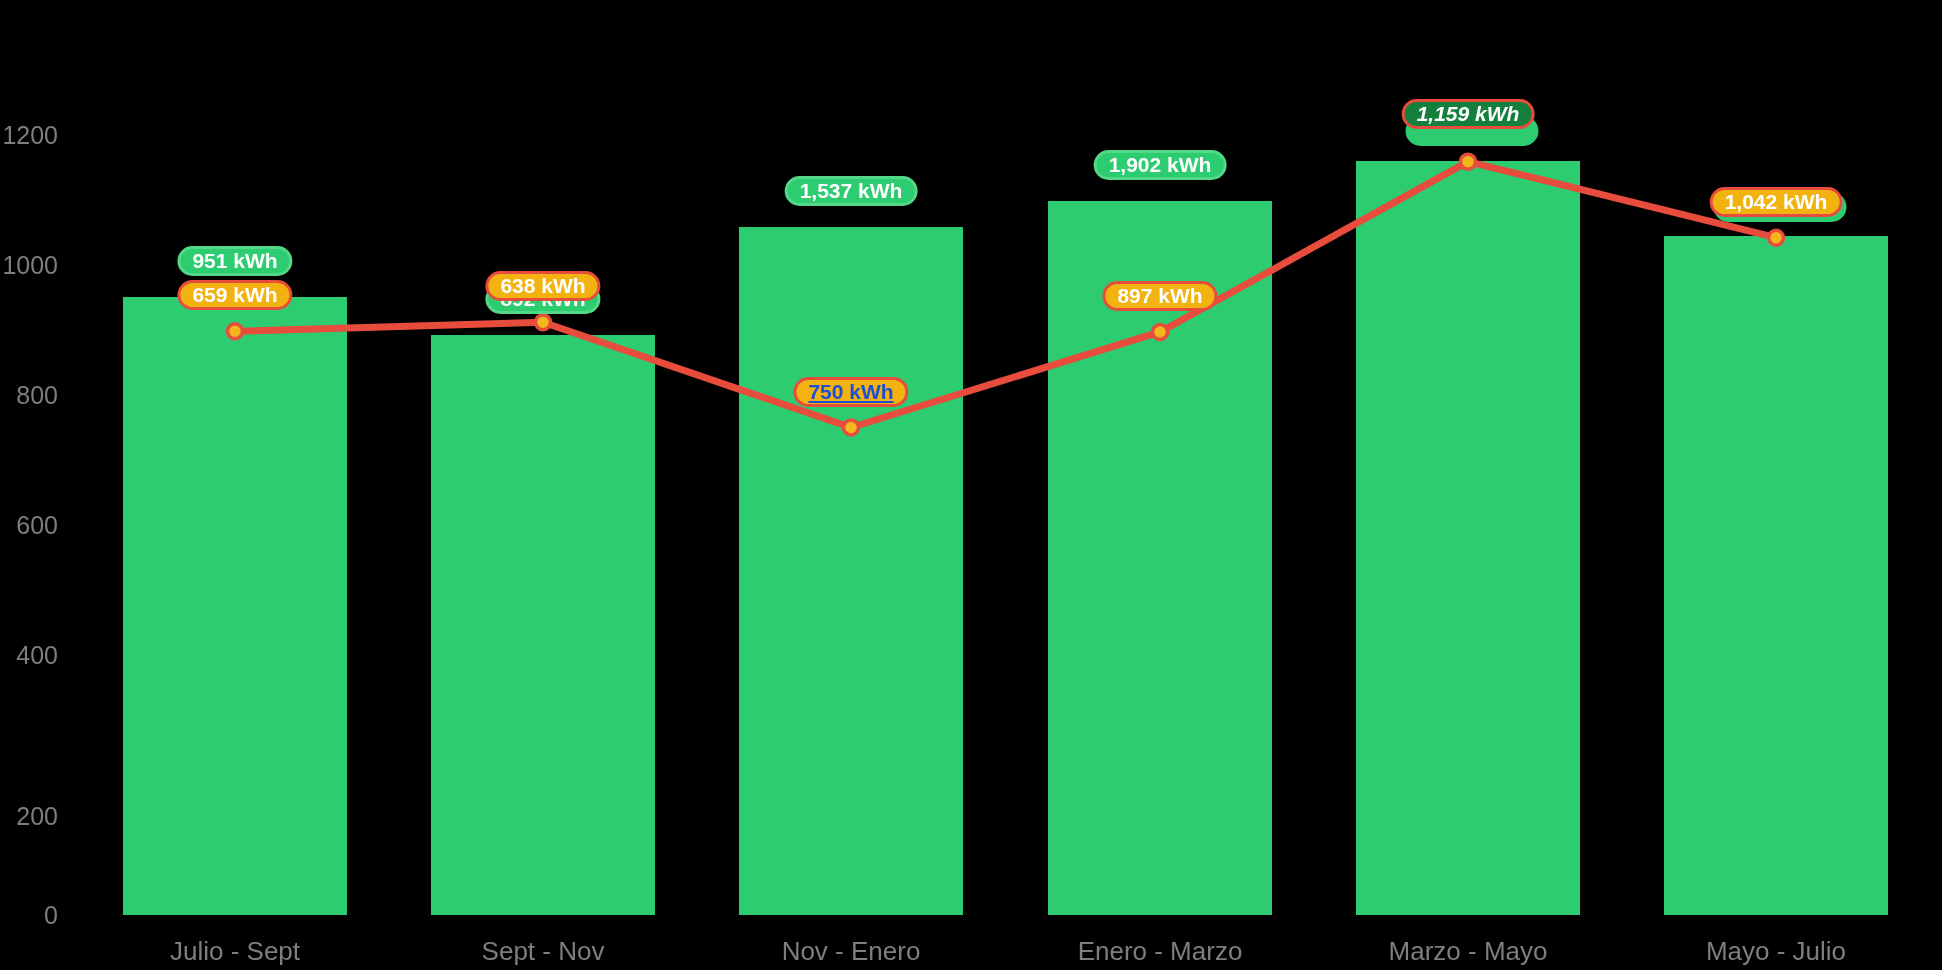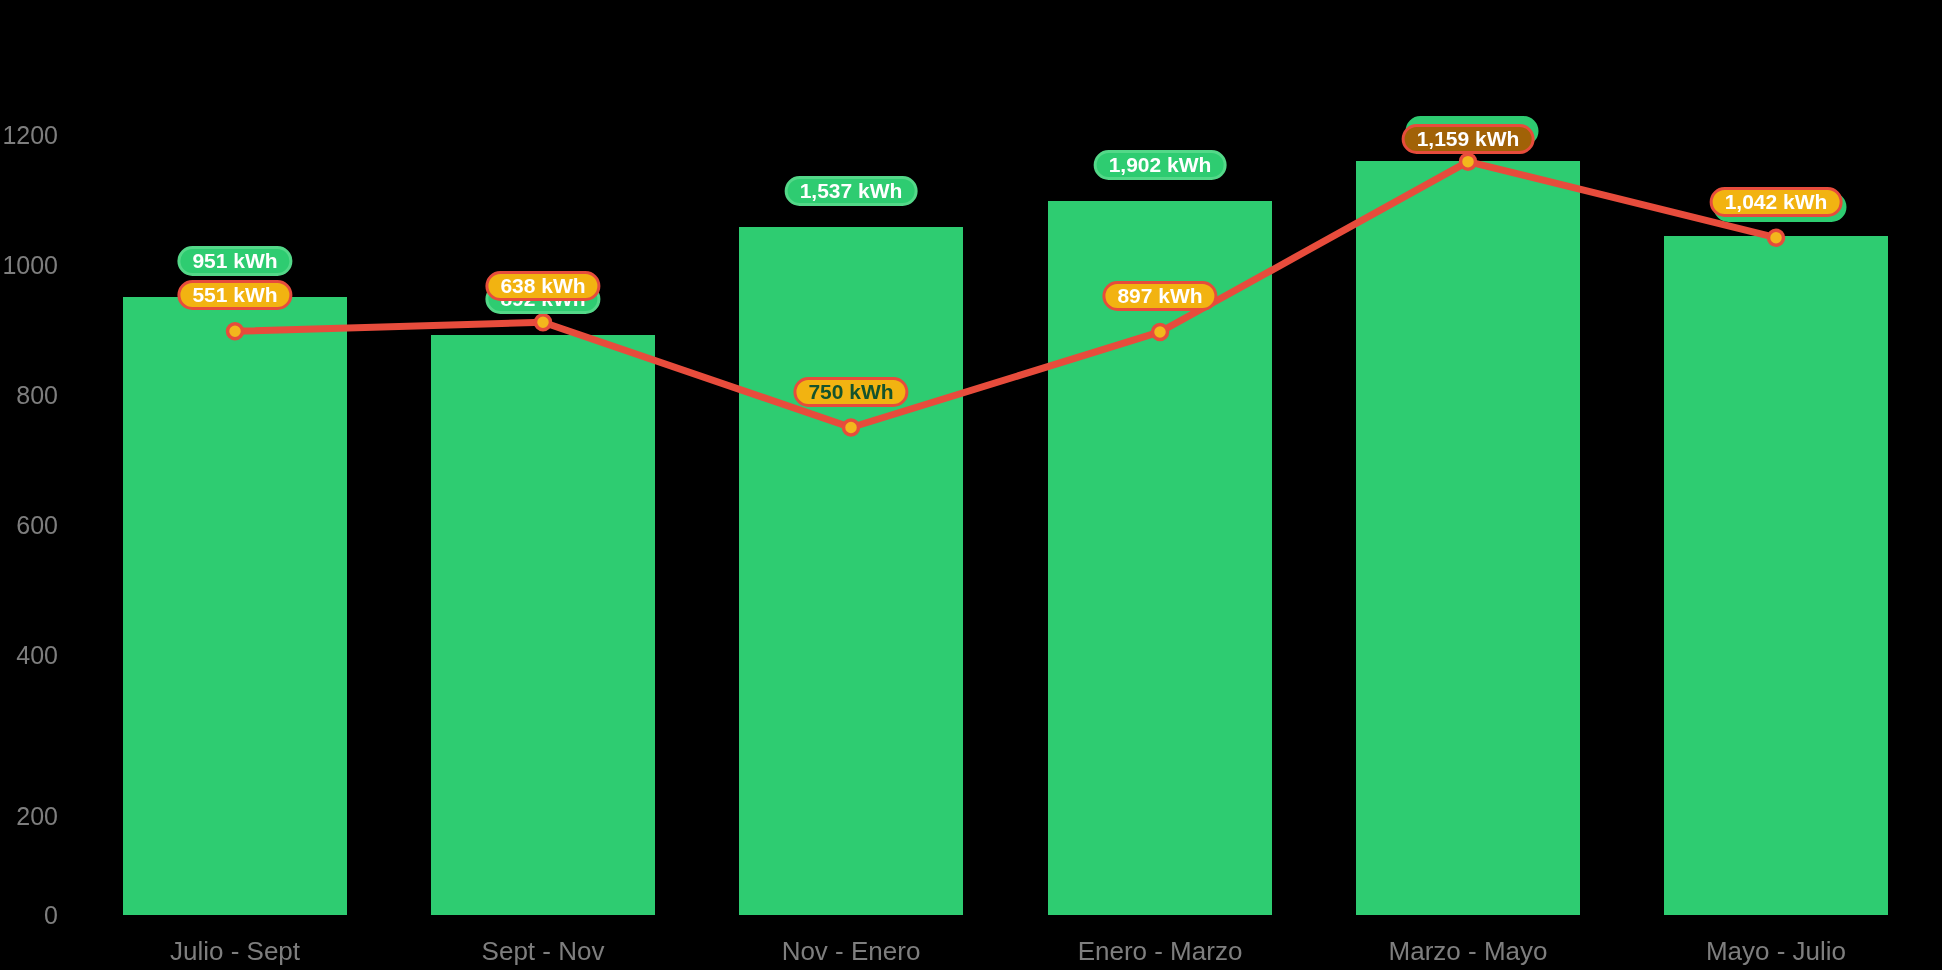--- a/index.html
+++ b/index.html
@@ -67,23 +67,23 @@
       <circle cx="851" cy="427.5" r="7.5" fill="#f3b71d" stroke="#e74c3c" stroke-width="3.5"></circle>
       <circle cx="1160" cy="331.94999999999993" r="7.5" fill="#f3b71d" stroke="#e74c3c" stroke-width="3.5"></circle>
       <circle cx="1468" cy="161.64999999999998" r="7.5" fill="#f3b71d" stroke="#e74c3c" stroke-width="3.5"></circle>
       <circle cx="1776" cy="237.69999999999993" r="7.5" fill="#f3b71d" stroke="#e74c3c" stroke-width="3.5"></circle>
     </svg>
   <div id="badges">
       <div class="badge badge-green" style="left: 235px; top: 260.85px; background: rgb(46, 204, 113); border: 3px solid rgb(83, 216, 136); color: rgb(255, 255, 255);">951 kWh</div>
       <div class="badge badge-green" style="left: 543px; top: 299.2px; background: rgb(46, 204, 113); border: 3px solid rgb(83, 216, 136); color: rgb(255, 255, 255);">892 kWh</div>
       <div class="badge badge-green" style="left: 851px; top: 190.65px; background: rgb(46, 204, 113); border: 3px solid rgb(83, 216, 136); color: rgb(255, 255, 255);">1,537 kWh</div>
       <div class="badge badge-green" style="left: 1160px; top: 164.65px; background: rgb(46, 204, 113); border: 3px solid rgb(83, 216, 136); color: rgb(255, 255, 255);">1,902 kWh</div>
-      <div class="badge badge-orange" style="left: 235px; top: 295.3px; background: rgb(242, 179, 17); border: 3px solid rgb(231, 76, 60); color: rgb(255, 255, 255);">551 kWh</div>
+      <div class="badge badge-orange" style="left: 235px; top: 295.3px; background: rgb(242, 179, 17); border: 3px solid rgb(231, 76, 60); color: rgb(255, 255, 255);">659 kWh</div>
       <div class="badge badge-orange" style="left: 543px; top: 286.2px; background: rgb(242, 179, 17); border: 3px solid rgb(231, 76, 60); color: rgb(255, 255, 255);">638 kWh</div>
-      <div class="badge badge-orange" style="left: 851px; top: 391.5px; background: rgb(242, 179, 17); border: 3px solid rgb(231, 76, 60); color: #14532d;">750 kWh</div>
+      <div class="badge badge-orange" style="left: 851px; top: 391.5px; background: rgb(242, 179, 17); border: 3px solid rgb(231, 76, 60); color: #1d4ed8; text-decoration: underline;">750 kWh</div>
       <div class="badge badge-orange" style="left: 1160px; top: 295.95px; background: rgb(242, 179, 17); border: 3px solid rgb(231, 76, 60); color: rgb(255, 255, 255);">897 kWh</div>
-      <div class="badge badge-orange" style="left: 1468px; top: 139px; background: #a16207; border: 3px solid rgb(231, 76, 60); color: rgb(255, 255, 255);">1,159 kWh</div>
+      <div class="badge badge-orange" style="left: 1468px; top: 114px; background: #15803d; border: 3px solid rgb(231, 76, 60); color: rgb(255, 255, 255); font-style: italic;">1,159 kWh</div>
       <div class="badge badge-echo" style="left: 1472px; top: 130.65px; background: rgb(46, 204, 113); border: 3px solid rgb(46, 204, 113); width: 103px;"></div>
       <div class="badge badge-orange" style="left: 1776px; top: 201.7px; background: rgb(242, 179, 17); border: 3px solid rgb(231, 76, 60); color: rgb(255, 255, 255);">1,042 kWh</div>
       <div class="badge badge-echo" style="left: 1780px; top: 206.7px; background: rgb(46, 204, 113); border: 3px solid rgb(46, 204, 113); width: 103px;"></div>
     </div>
 
 </div>
 
 </body></html>

